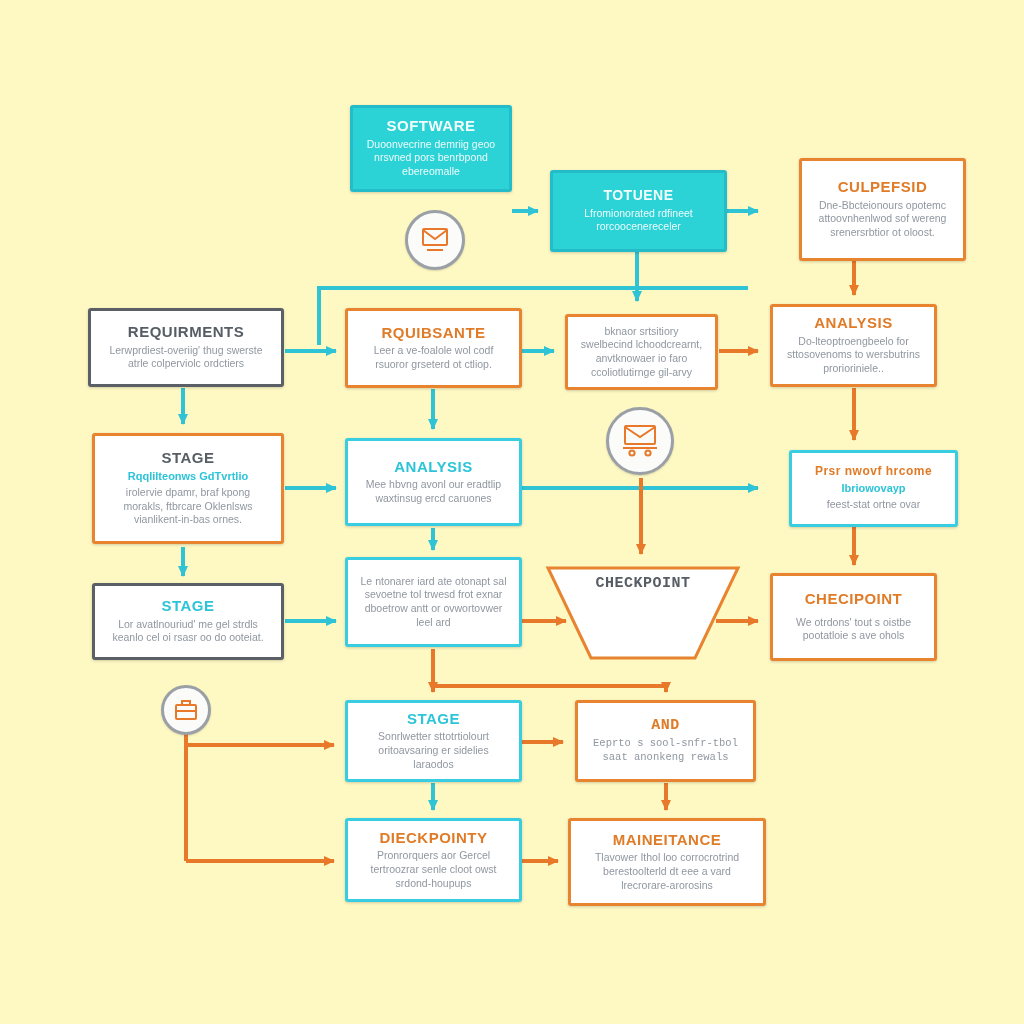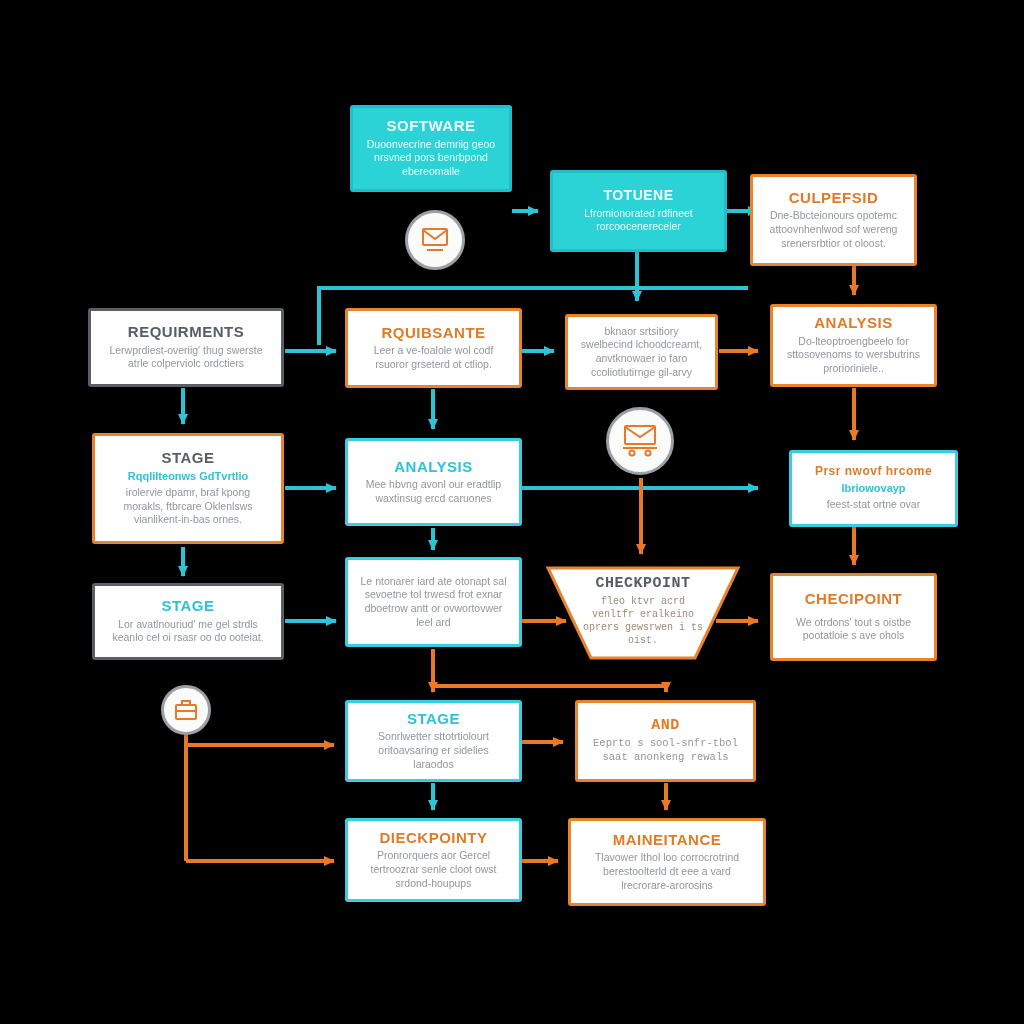--- a/index.html
+++ b/index.html
@@ -1,20 +1,20 @@
 <!DOCTYPE html>
 <html><head>
 <meta charset="utf-8">
 <style>
   html,body { margin:0; padding:0; }
   .stage {
     position: relative;
     width: 1024px;
     height: 1024px;
-    background: #000000;
+    background: #fef9c3;
     font-family: "Liberation Sans", sans-serif;
     overflow: hidden;
   }
   svg.arrow-layer {
     position: absolute;
     left: 0; top: 0;
     width: 1024px; height: 1024px;
   }
   .node {
     position: absolute;
@@ -121,21 +121,21 @@
   <div class="node f-cyan" style="left:350px; top:105px; width:162px; height:87px;">
     <div class="title">SOFTWARE</div>
     <div class="body">Duoonvecrine demriig geoo nrsvned pors benrbpond ebereomalle</div>
   </div>
 
   <div class="node f-cyan" style="left:550px; top:170px; width:177px; height:82px;">
     <div class="title" style="font-size:14px;">TOTUENE</div>
     <div class="body">Lfromionorated rdfineet rorcoocenereceler</div>
   </div>
 
-  <div class="node b-orange" style="left:750px; top:158px; width:167px; height:92px;margin-top:16px;">
+  <div class="node b-orange" style="left:799px; top:158px; width:167px; height:103px;">
     <div class="title t-orange">CULPEFSID</div>
     <div class="body">Dne-Bbcteionours opotemc attoovnhenlwod sof wereng srenersrbtior ot oloost.</div>
   </div>
 
   <div class="node b-dark" style="left:88px; top:308px; width:196px; height:79px;">
     <div class="title t-dark">REQUIRMENTS</div>
     <div class="body">Lerwprdiest-overiig' thug swerste atrle colperviolc ordctiers</div>
   </div>
 
   <div class="node b-orange" style="left:345px; top:308px; width:177px; height:80px;">
@@ -177,21 +177,20 @@
   <div class="node b-cyan" style="left:345px; top:557px; width:177px; height:90px;">
     <div class="body">Le ntonarer iard ate otonapt sal sevoetne tol trwesd frot exnar dboetrow antt or ovwortovwer leel ard</div>
   </div>
 
   <div class="trap-wrap" style="left:545px; top:565px; width:196px; height:96px;">
     <svg width="196" height="96" viewBox="0 0 196 96">
       <polygon points="3,3 193,3 150,93 46,93" fill="#ffffff" stroke="#e8832f" stroke-width="3"></polygon>
     </svg>
     <div class="trap-text">
       <div class="title">CHECKPOINT</div>
-      <div class="body">fleo ktvr acrd venltfr eralkeino oprers gewsrwen i ts oist.</div>
     </div>
   </div>
 
   <div class="node b-orange" style="left:770px; top:573px; width:167px; height:88px;gap:8px;">
     <div class="title t-orange">CHECIPOINT</div>
     <div class="body">We otrdons' tout s oistbe pootatloie s ave ohols</div>
   </div>
 
   <div class="node b-cyan" style="left:345px; top:700px; width:177px; height:82px;">
     <div class="title t-cyan">STAGE</div>

